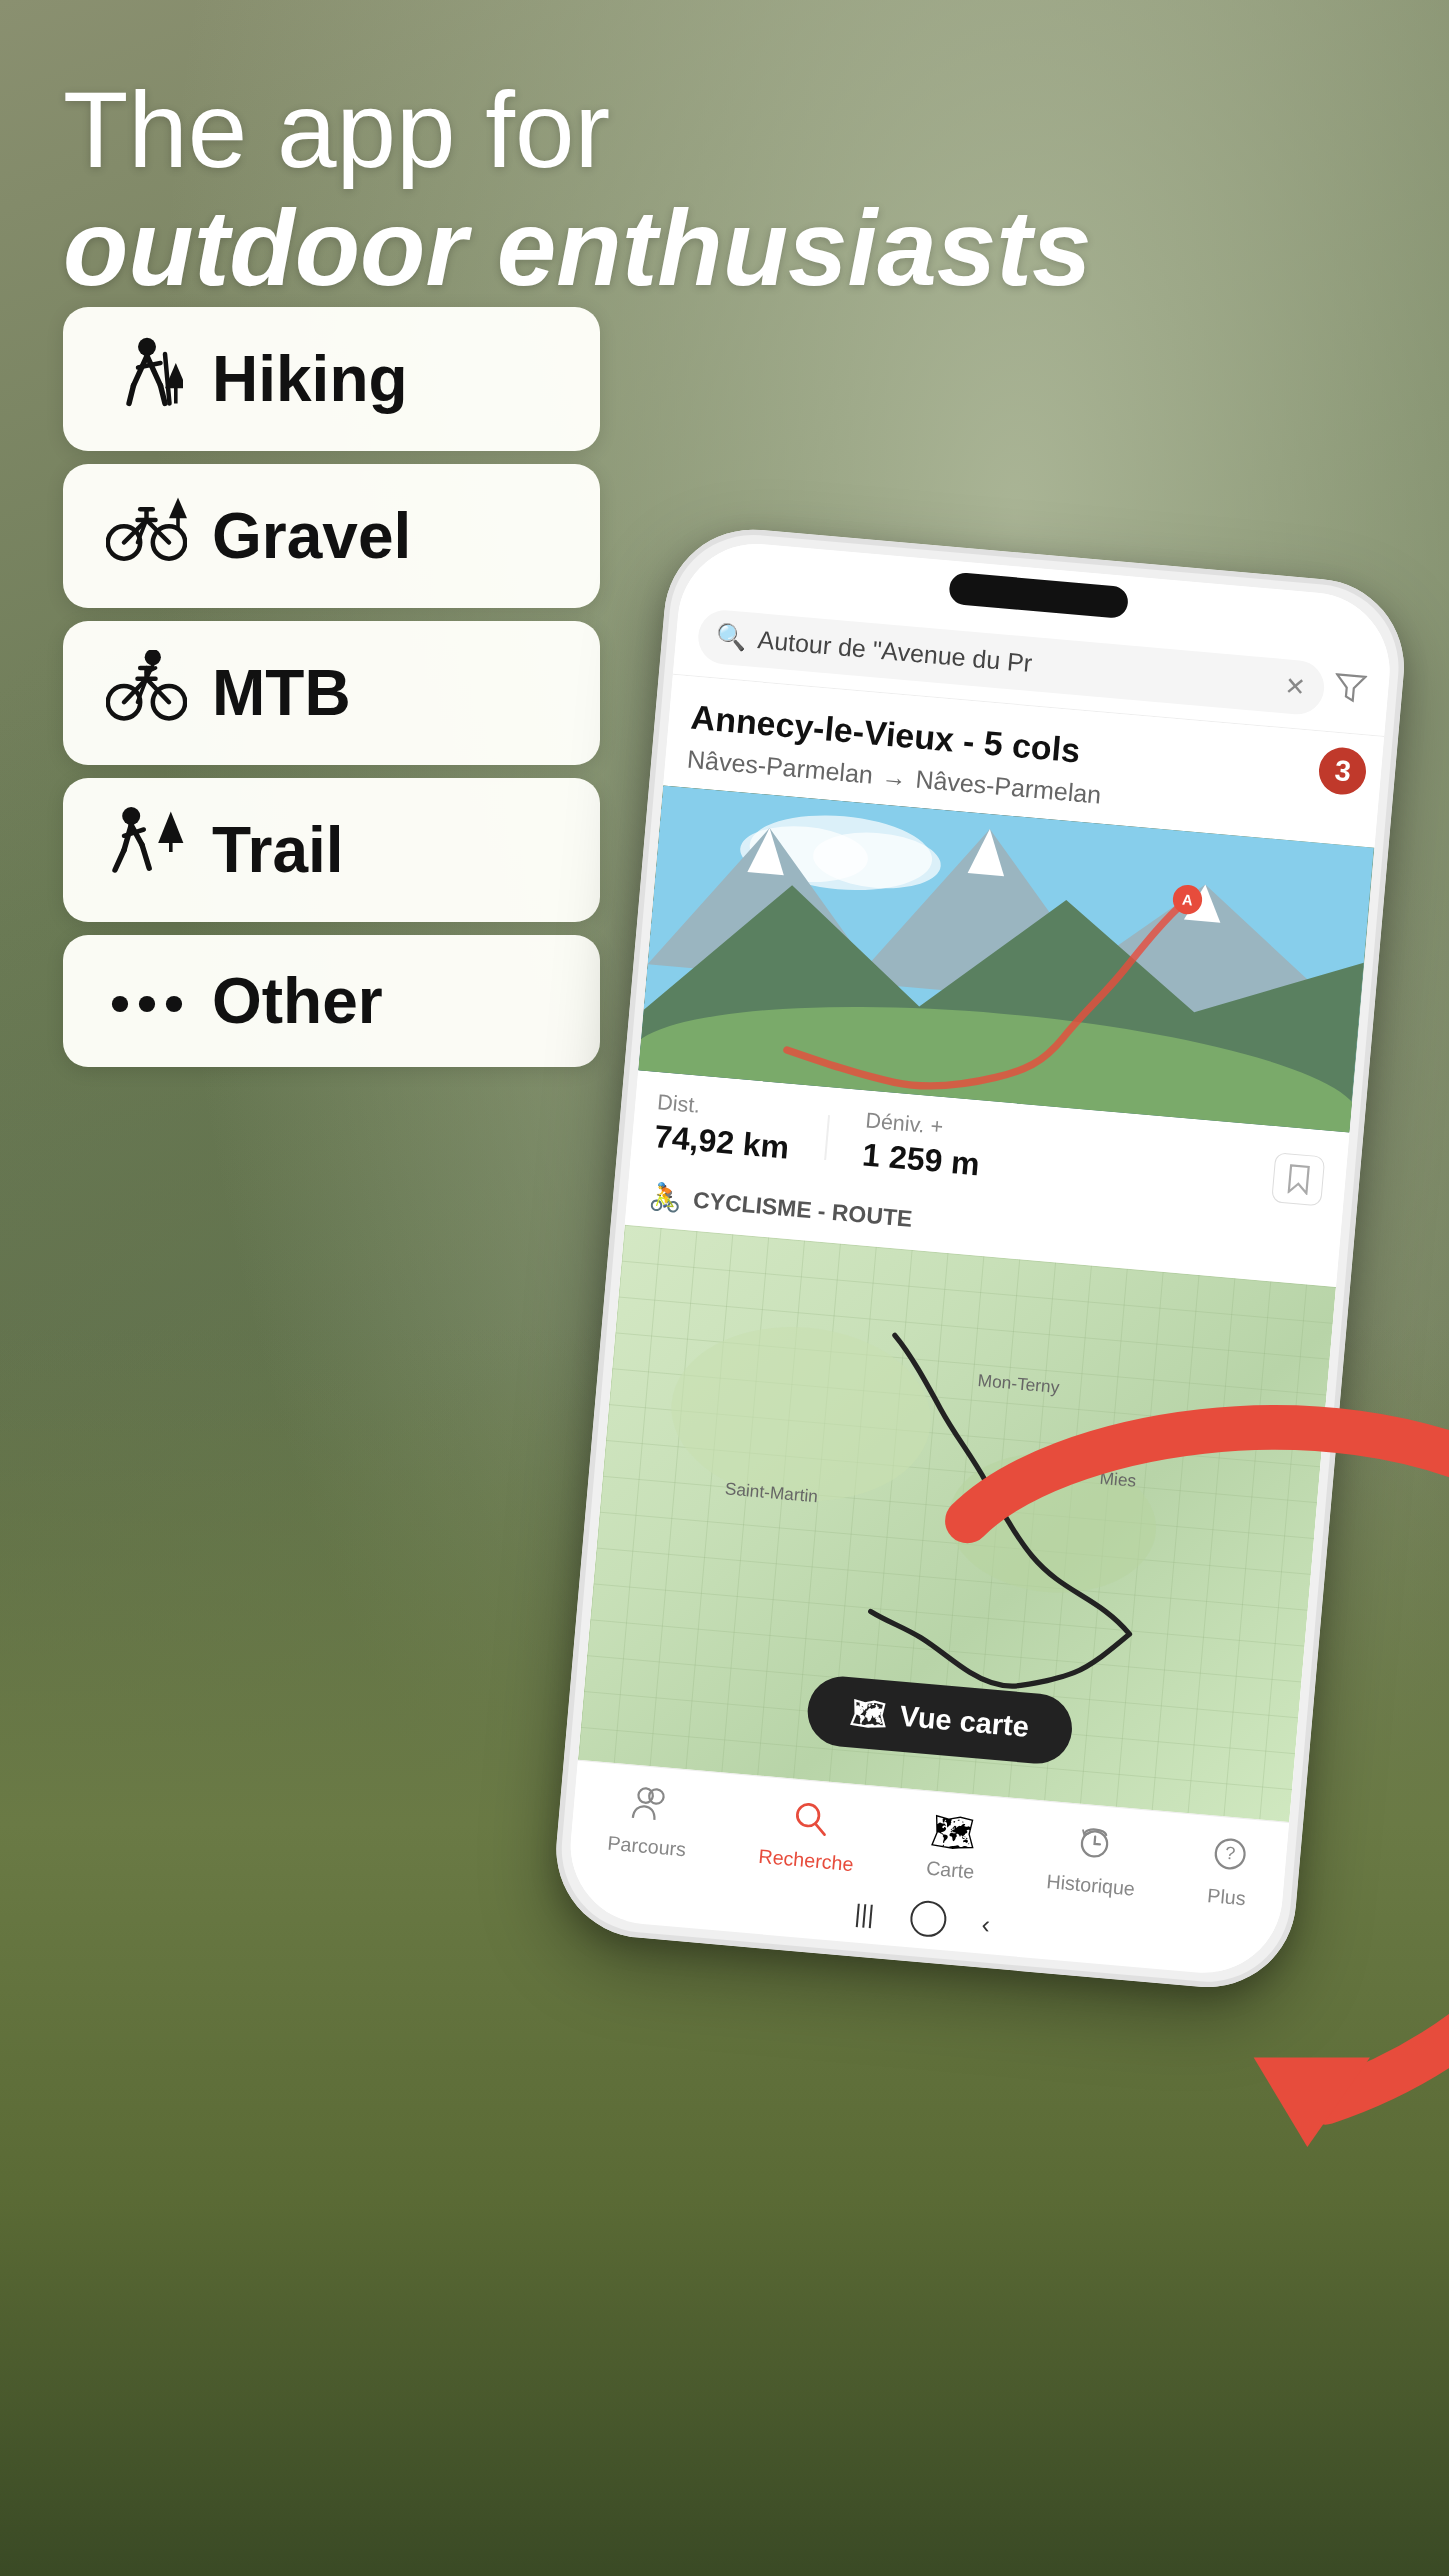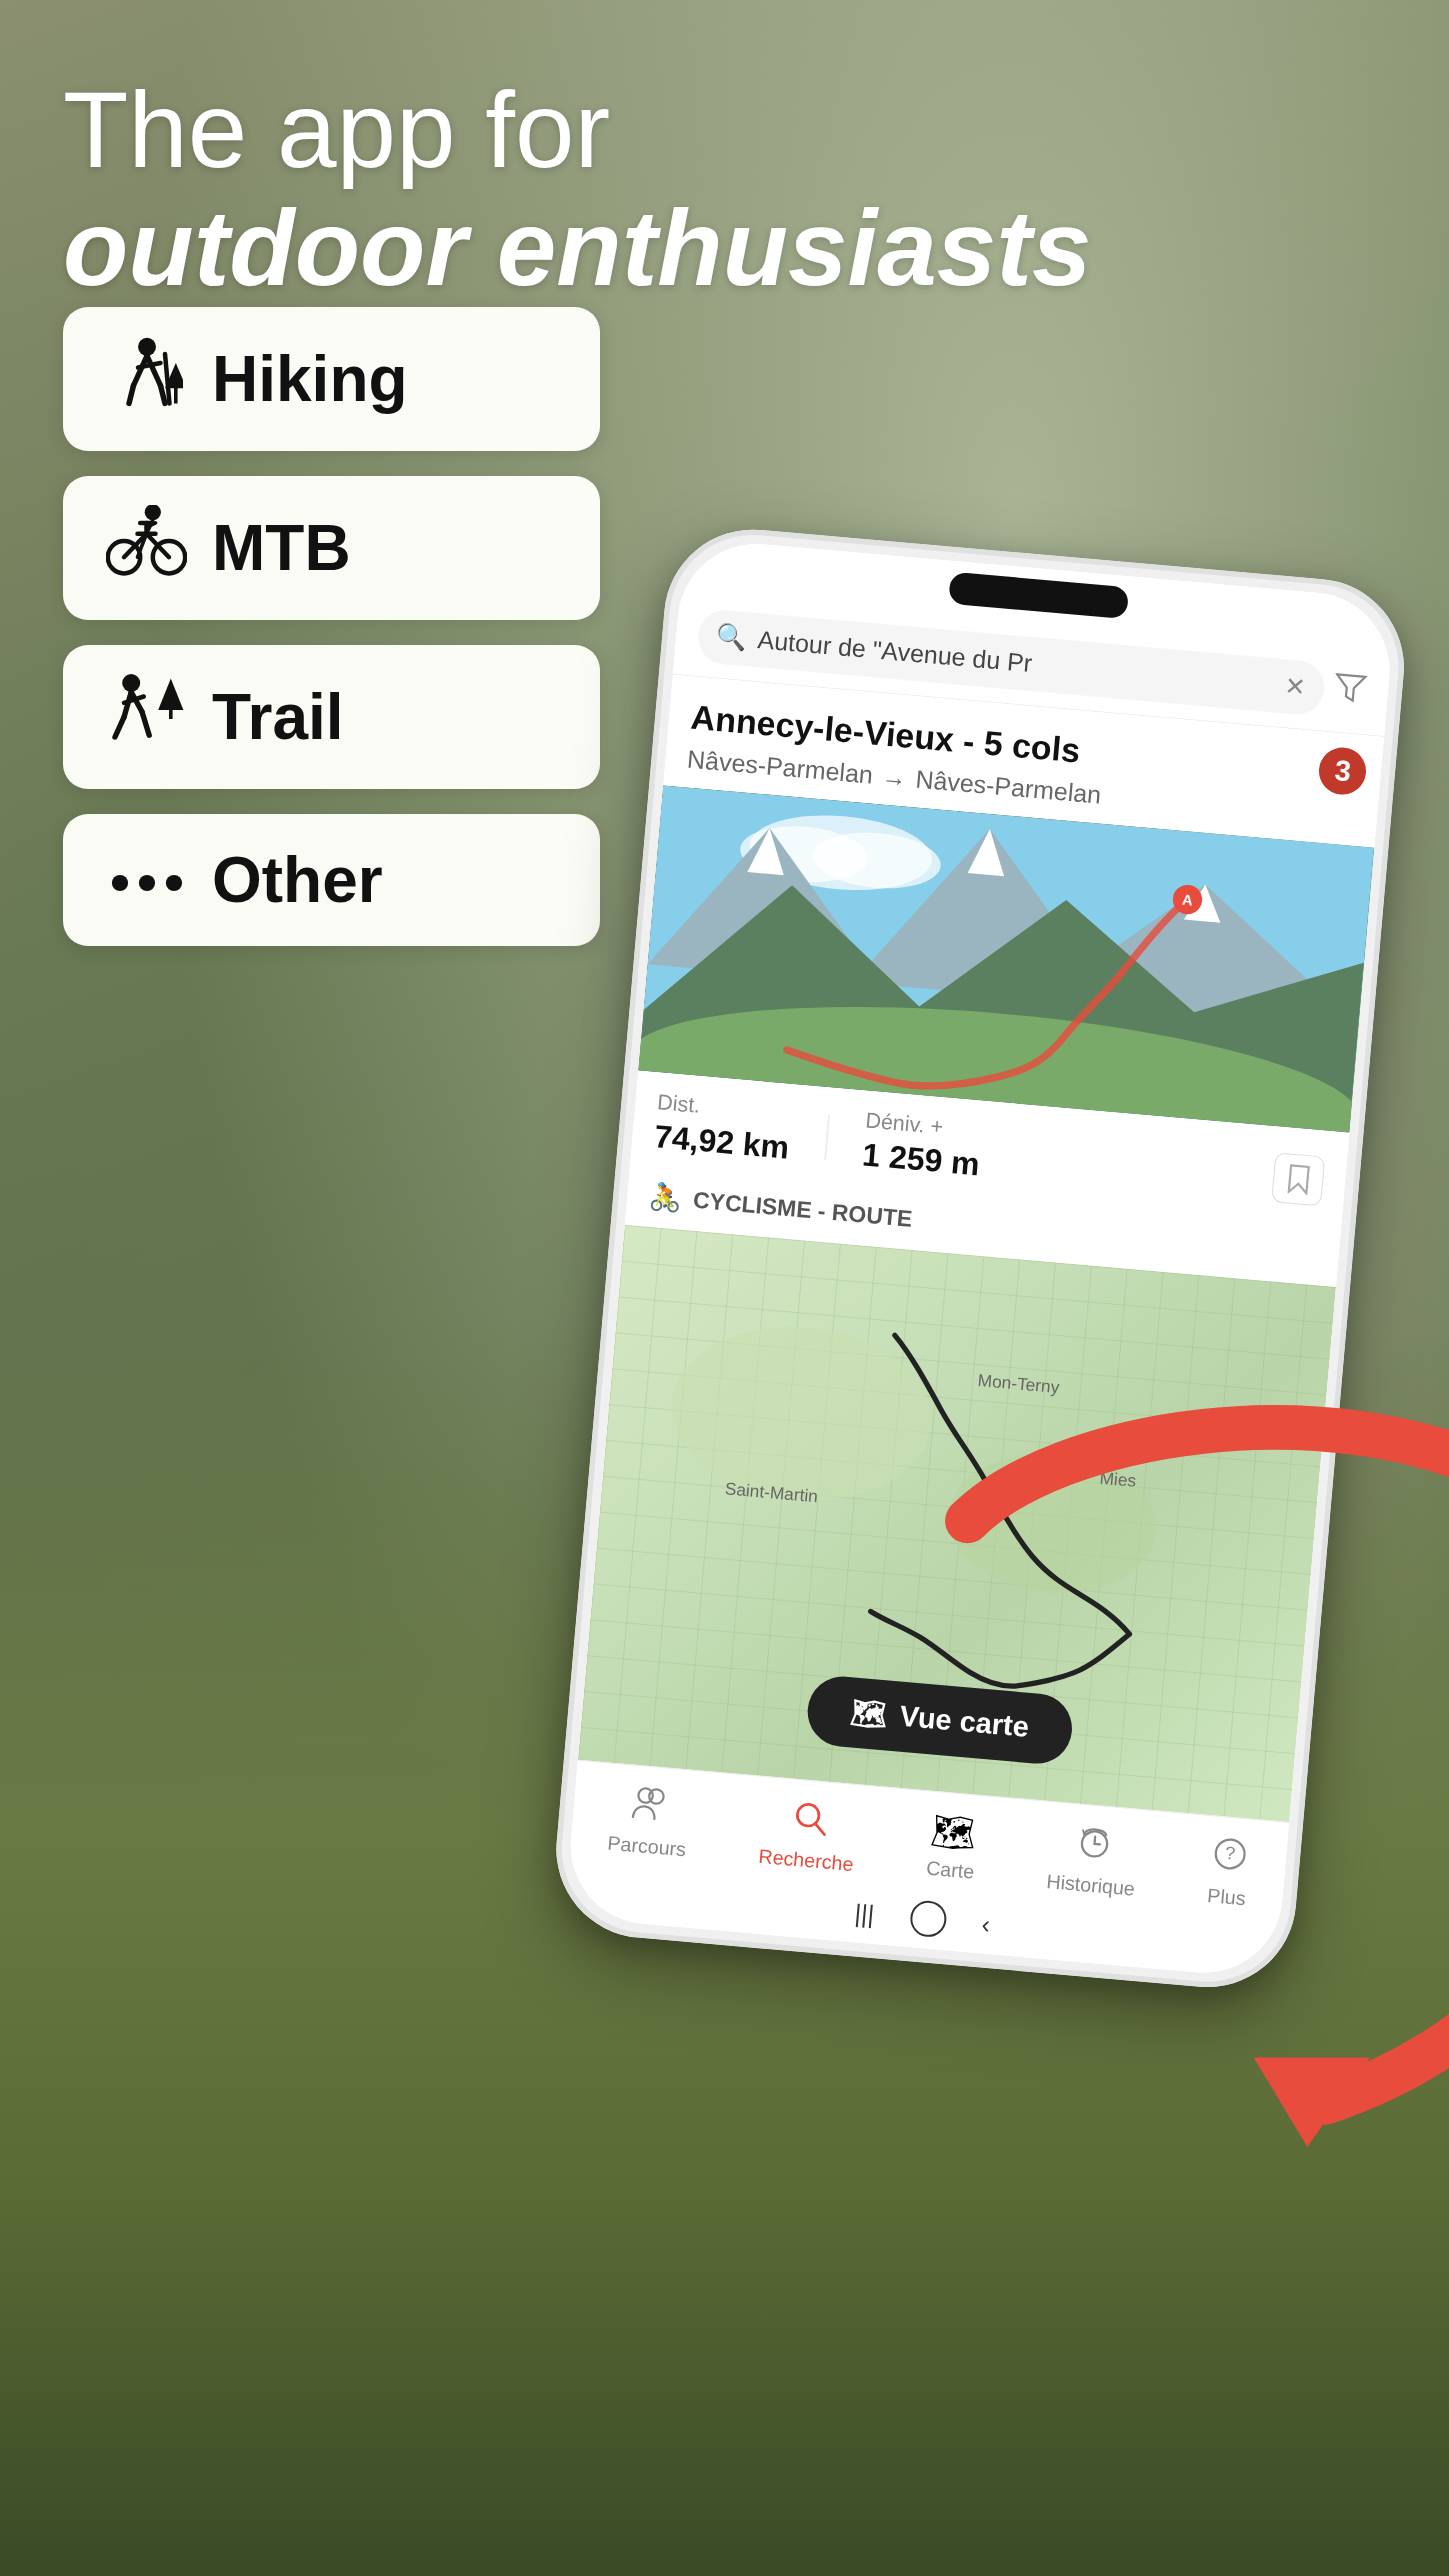--- a/index.html
+++ b/index.html
@@ -62,21 +62,21 @@
     }
 
     .hero-title strong {
       font-weight: 900;
       font-style: italic;
     }
 
     .category-list {
       display: flex;
       flex-direction: column;
-      gap: 25px;
+      gap: 13px;
       width: 537px;
     }
 
     .category-btn {
       background: rgba(255, 255, 250, 0.97);
       border-radius: 25px;
       display: flex;
       align-items: center;
       gap: 25px;
       padding: 29px 43px;
@@ -430,20 +430,39 @@
 
           <line x1="60" y1="20" x2="65" y2="75" stroke="#111" stroke-width="5" stroke-linecap="round"></line>
 
           <line x1="72" y1="55" x2="72" y2="75" stroke="#111" stroke-width="4"></line>
           <polygon points="72,30 60,58 84,58" fill="#111"></polygon>
         </svg>
       </div>
       <span class="category-label">Hiking</span>
     </div>
 
+    <div class="category-btn">
+      <div class="category-icon">
+        <svg width="81" height="72" viewBox="0 0 90 80">
+
+          <circle cx="20" cy="55" r="18" fill="none" stroke="#111" stroke-width="5"></circle>
+          <circle cx="70" cy="55" r="18" fill="none" stroke="#111" stroke-width="5"></circle>
+          <line x1="20" y1="55" x2="45" y2="30" stroke="#111" stroke-width="5" stroke-linecap="round"></line>
+          <line x1="45" y1="30" x2="70" y2="55" stroke="#111" stroke-width="5" stroke-linecap="round"></line>
+          <line x1="45" y1="30" x2="35" y2="55" stroke="#111" stroke-width="4" stroke-linecap="round"></line>
+          <line x1="35" y1="30" x2="55" y2="30" stroke="#111" stroke-width="5" stroke-linecap="round"></line>
+          <line x1="45" y1="30" x2="45" y2="18" stroke="#111" stroke-width="5" stroke-linecap="round"></line>
+          <line x1="38" y1="18" x2="52" y2="18" stroke="#111" stroke-width="5" stroke-linecap="round"></line>
+
+          <line x1="80" y1="40" x2="80" y2="15" stroke="#111" stroke-width="4"></line>
+          <polygon points="80,5 70,28 90,28" fill="#111"></polygon>
+        </svg>
+      </div>
+      <span class="category-label">Gravel</span>
+    </div>
 
     <div class="category-btn">
       <div class="category-icon">
         <svg width="81" height="72" viewBox="0 0 90 80">
           <circle cx="20" cy="58" r="18" fill="none" stroke="#111" stroke-width="5"></circle>
           <circle cx="70" cy="58" r="18" fill="none" stroke="#111" stroke-width="5"></circle>
           <line x1="20" y1="58" x2="45" y2="32" stroke="#111" stroke-width="5" stroke-linecap="round"></line>
           <line x1="45" y1="32" x2="70" y2="58" stroke="#111" stroke-width="5" stroke-linecap="round"></line>
           <line x1="45" y1="32" x2="35" y2="58" stroke="#111" stroke-width="4" stroke-linecap="round"></line>
           <line x1="35" y1="32" x2="55" y2="32" stroke="#111" stroke-width="5" stroke-linecap="round"></line>

